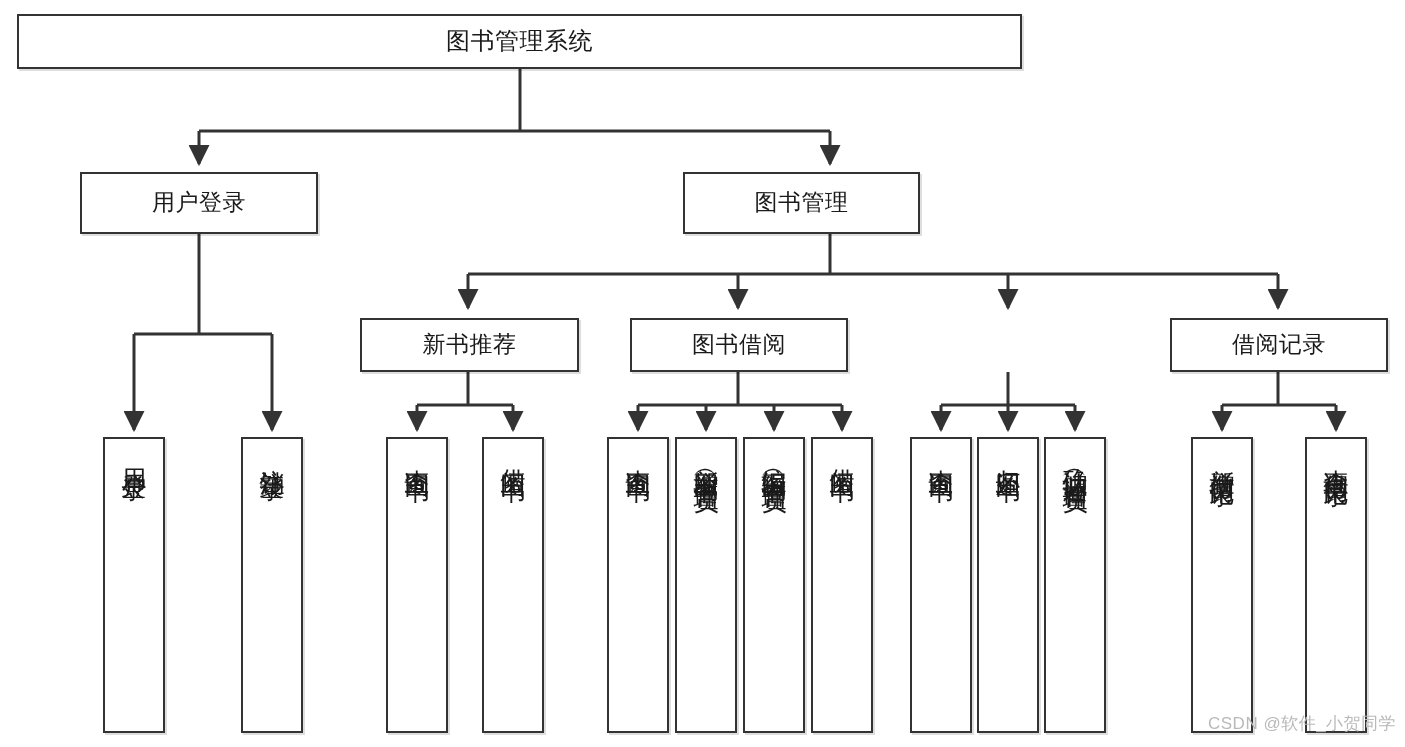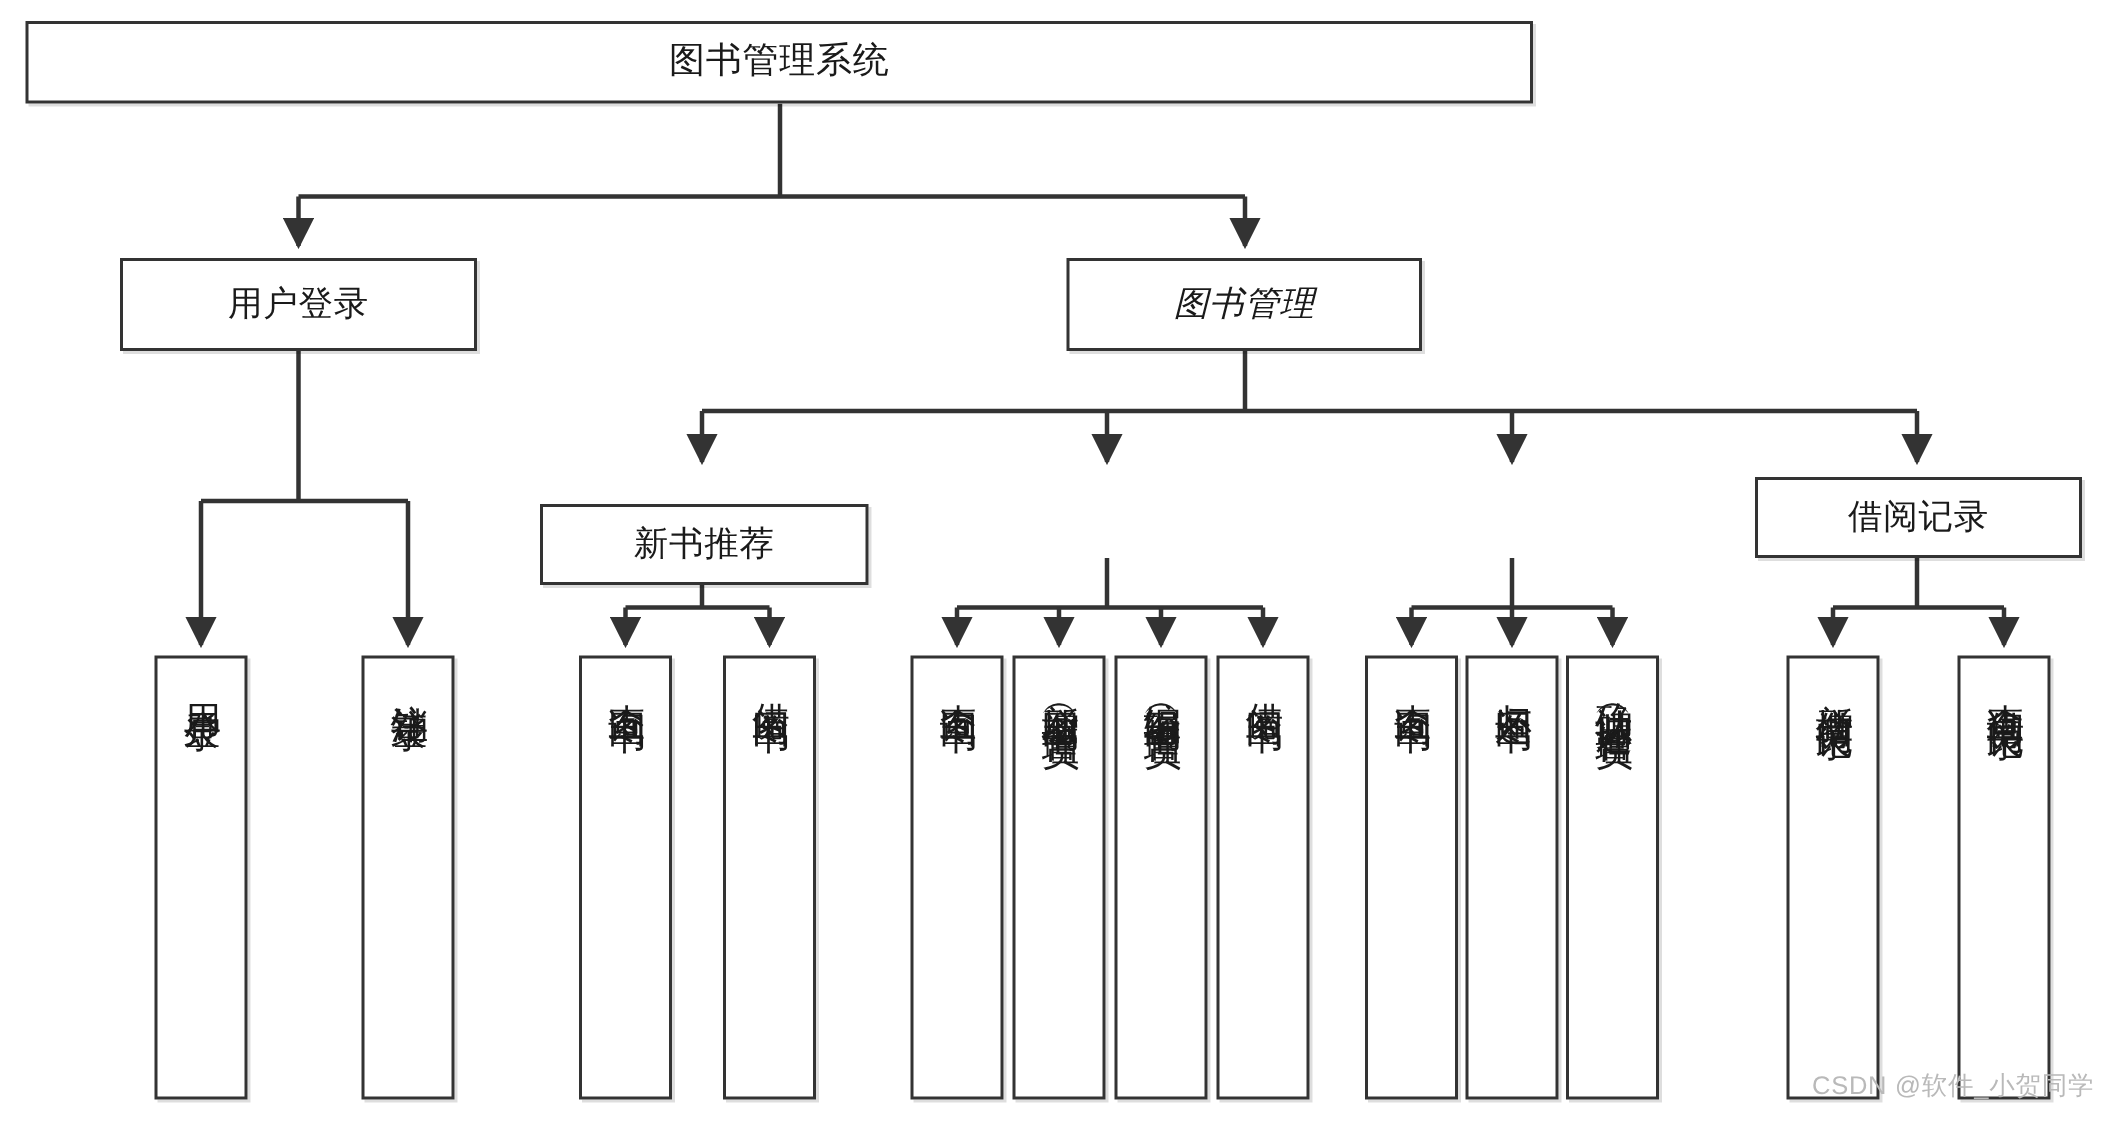--- a/index.html
+++ b/index.html
@@ -128,26 +128,29 @@
     </g>
   </svg>
 
   <div class="node horiz root" style="left:17px; top:14px; width:1005px; height:55px;">
     <span class="node-label">图书管理系统</span>
   </div>
 
   <div class="node horiz" style="left:80px; top:172px; width:238px; height:62px;">
     <span class="node-label">用户登录</span>
   </div>
-  <div class="node horiz" style="left:711px; top:172px; width:237px; height:62px;font-style:italic;">
+  <div class="node horiz" style="left:683px; top:172px; width:237px; height:62px;">
     <span class="node-label">图书管理</span>
   </div>
 
-  <div class="node horiz" style="left:360px; top:336px; width:219px; height:54px;">
+  <div class="node horiz" style="left:360px; top:318px; width:219px; height:54px;">
     <span class="node-label">新书推荐</span>
+  </div>
+  <div class="node horiz" style="left:630px; top:318px; width:218px; height:54px;">
+    <span class="node-label">图书借阅</span>
   </div>
   <div class="node horiz" style="left:1170px; top:318px; width:218px; height:54px;">
     <span class="node-label">借阅记录</span>
   </div>
 
   <div class="node vert" style="left:103px; top:437px; width:62px; height:296px;">
     <span class="node-label">用户登录</span>
   </div>
   <div class="node vert" style="left:241px; top:437px; width:62px; height:296px;">
     <span class="node-label">注销登录</span>

